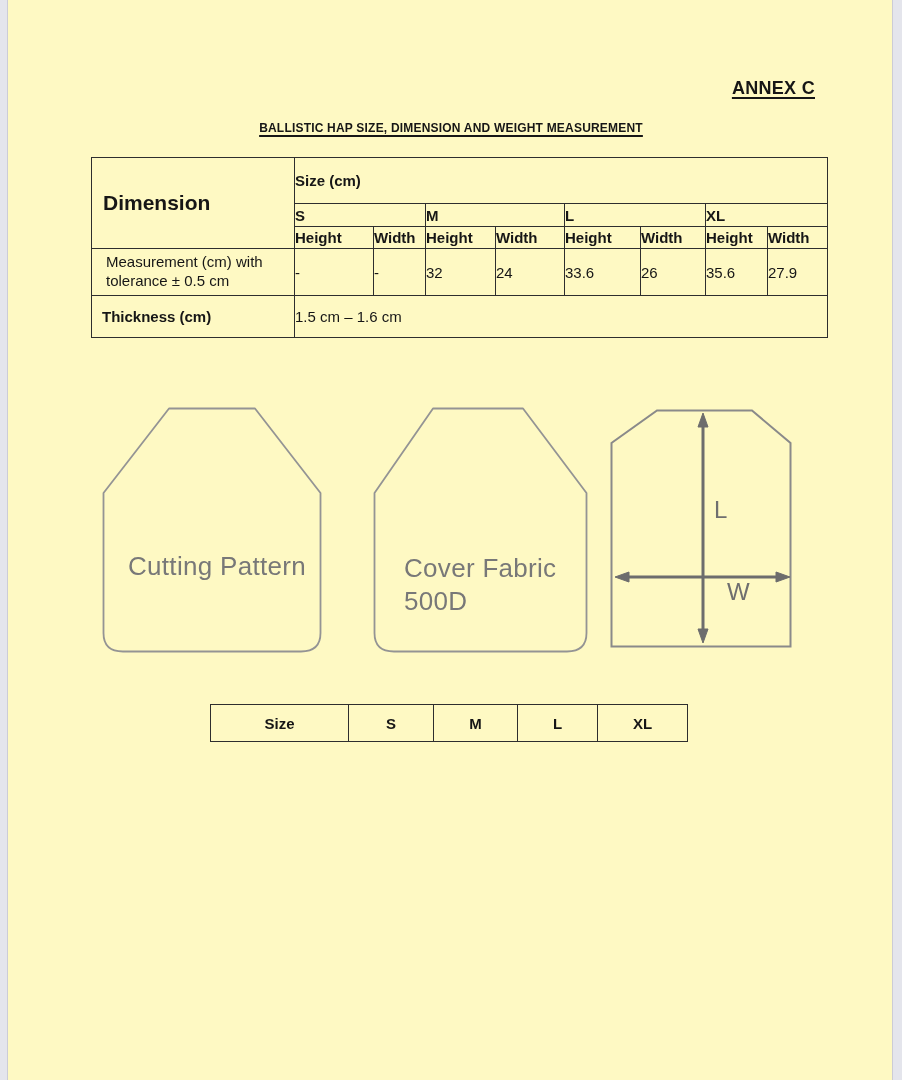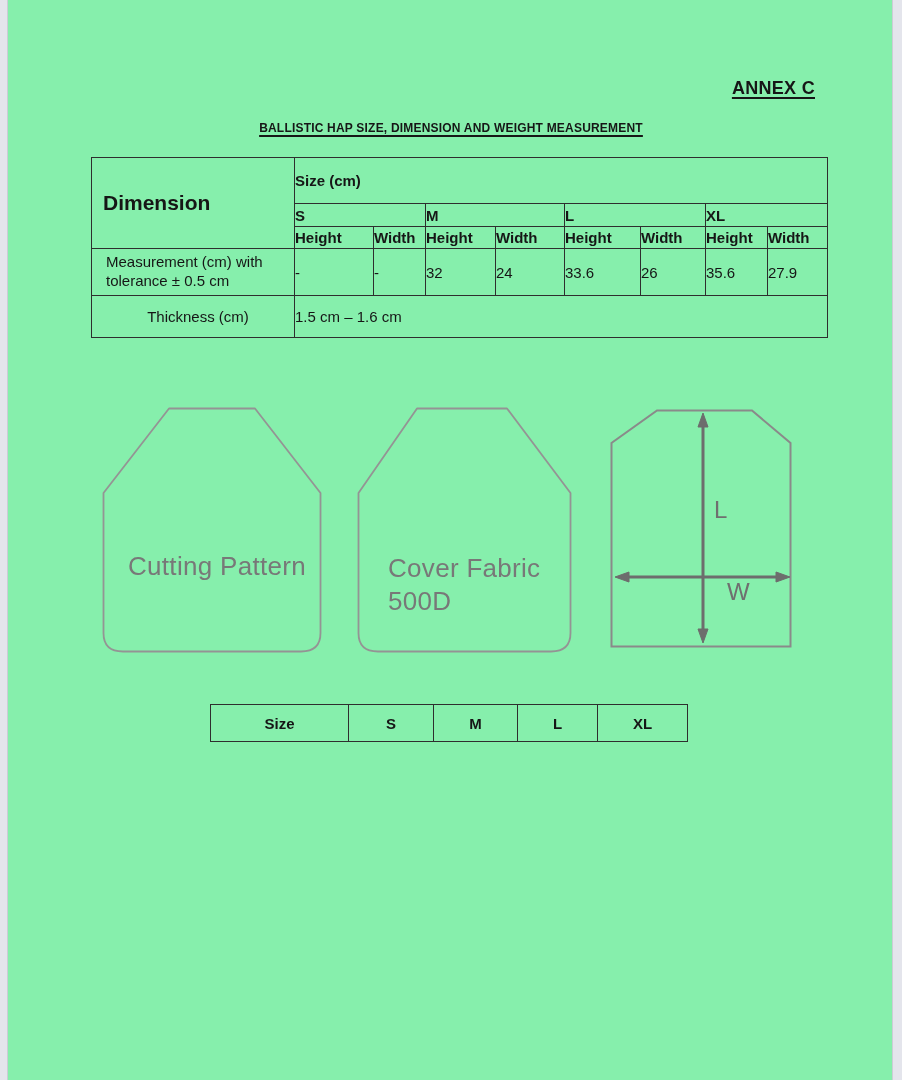--- a/index.html
+++ b/index.html
@@ -8,21 +8,21 @@
     font-family: "Liberation Sans", "DejaVu Sans", sans-serif;
     color: #161616;
     width: 902px;
     height: 1080px;
     position: relative;
     overflow: hidden;
   }
   .page {
     position: absolute;
     inset: 0;
-    background: #86efac;
+    background: #fef9c3;
   }
   .scan-edge {
     position: absolute;
     top: 0; bottom: 0;
     width: 8px;
     background: #e4e5ec;
   }
   .scan-edge.left  { left: 0;  border-right: 1px solid #ccccd6; }
   .scan-edge.right { right: 0; width: 10px; border-left: 1px solid #ccccd6; }
 
@@ -77,22 +77,22 @@
     text-align: left;
     padding-left: 11px;
     font-size: 21px;
   }
   .dim-table .measure-label {
     font-weight: normal;
     padding: 2px 14px;
     line-height: 1.25;
   }
   .dim-table .thick-label {
-    font-weight: normal;
-    text-align: center;
+    font-weight: bold;
+    text-align: left;
     padding-left: 10px;
   }
 
   
   .figure { position: absolute; }
   .figure svg { display: block; }
   .fig-caption {
     position: absolute;
     color: #787878;
     font-size: 26px;
@@ -189,21 +189,21 @@
 
   <div class="figure" style="left:102px; top:406px; width:220px; height:247px;">
     <svg width="220" height="247" viewBox="0 0 220 247">
       <path d="M 67 2.5 L 153 2.5 L 218.5 87 L 218.5 227 Q 218.5 245.5 199 245.5 L 21 245.5 Q 1.5 245.5 1.5 227 L 1.5 87 Z" fill="none" stroke="#949494" stroke-width="1.8" stroke-linejoin="round"></path>
     </svg>
     <div class="fig-caption" style="left:26px; top:144px;">
       <div>Cutting Pattern</div>
     </div>
   </div>
 
-  <div class="figure" style="left:347px; top:406px; width:212px; height:247px;padding-left:10px;">
+  <div class="figure" style="left:363px; top:406px; width:212px; height:247px;padding-left:10px;">
     <svg width="215" height="247" viewBox="0 0 215 247">
       <path d="M 60 2.5 L 150 2.5 L 213.5 87 L 213.5 227 Q 213.5 245.5 194 245.5 L 21 245.5 Q 1.5 245.5 1.5 227 L 1.5 87 Z" fill="none" stroke="#949494" stroke-width="1.8" stroke-linejoin="round"></path>
     </svg>
     <div class="fig-caption" style="left:41px; top:146px;">
       <div>Cover Fabric</div>
       <div>500D</div>
     </div>
   </div>
 
   <div class="figure" style="left:610px; top:404px; width:182px; height:244px;">

